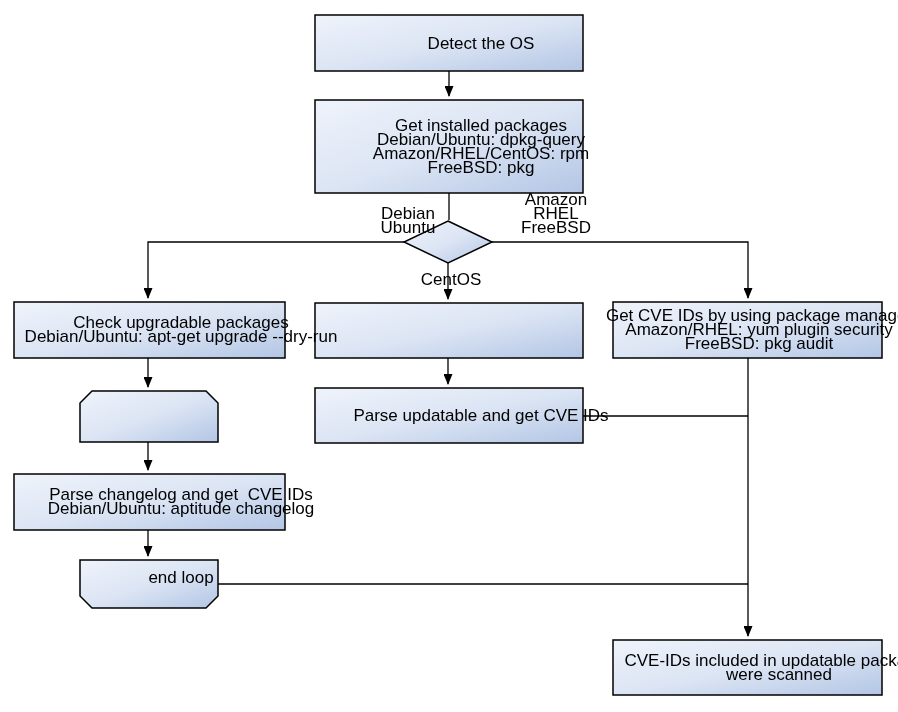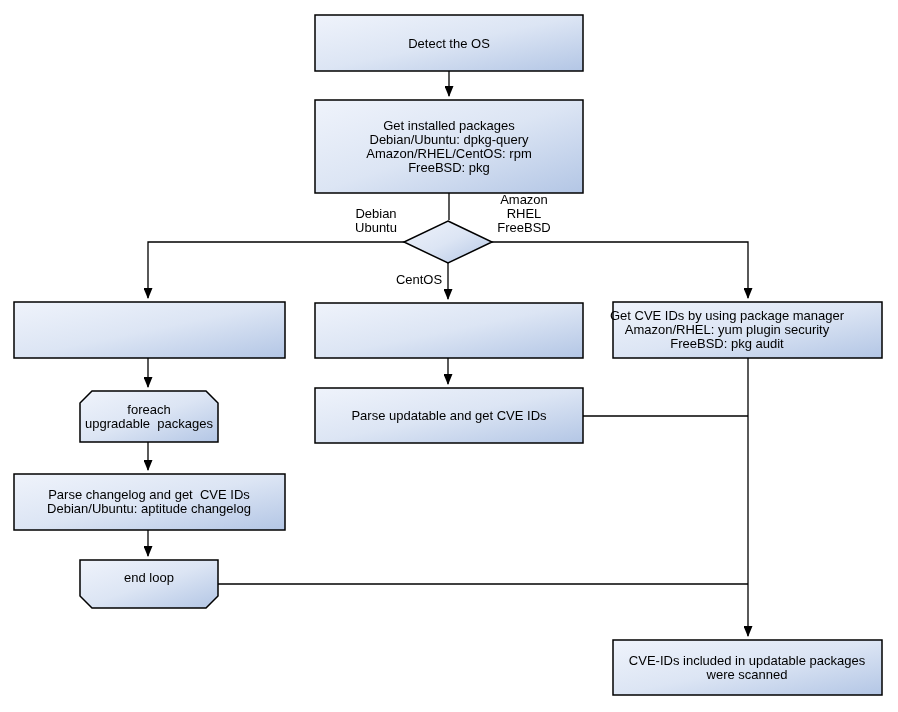--- a/index.html
+++ b/index.html
@@ -10,24 +10,25 @@
     font-family:"Liberation Sans","DejaVu Sans",sans-serif;
     color:#000000;
     overflow:hidden;
   }
   #wires{position:absolute;left:0;top:0;width:898px;height:712px;}
   .nlabel{
     position:absolute;
     transform:translate(-50%,-50%);
     white-space:pre;
     text-align:center;
-    font-size:13px;
+    font-size:17px;
     line-height:14px;
     color:#000000;
     pointer-events:none;
+    margin-left:32px;
   }
 </style>
 </head>
 <body>
 
 <div id="canvas">
 
   <svg id="wires" viewBox="0 0 898 712" xmlns="http://www.w3.org/2000/svg">
     <defs>
       <linearGradient id="nodeGrad" x1="0" y1="0" x2="1" y2="1">
@@ -68,22 +69,22 @@
       <rect x="613" y="302" width="269" height="56"></rect>
       <rect x="613" y="640" width="269" height="55"></rect>
     </g>
   </svg>
 
   <div class="nlabel" style="left:449px;  top:44px">Detect the OS</div>
   <div class="nlabel" style="left:449px;  top:147px">Get installed packages
 Debian/Ubuntu: dpkg-query
 Amazon/RHEL/CentOS: rpm
 FreeBSD: pkg</div>
-  <div class="nlabel" style="left:149px;  top:417px">foreach
-upgradable  packages</div>
+  <div class="nlabel" style="left:149px;  top:330px">Check upgradable packages
+Debian/Ubuntu: apt-get upgrade --dry-run</div>
   <div class="nlabel" style="left:149px;  top:502px">Parse changelog and get  CVE IDs
 Debian/Ubuntu: aptitude changelog</div>
   <div class="nlabel" style="left:149px;  top:578px">end loop</div>
   <div class="nlabel" style="left:449px;  top:416px">Parse updatable and get CVE IDs</div>
   <div class="nlabel" style="left:727px;  top:330px">Get CVE IDs by using package manager
 Amazon/RHEL: yum plugin security
 FreeBSD: pkg audit</div>
   <div class="nlabel" style="left:747px;  top:668px">CVE-IDs included in updatable packages
 were scanned</div>
 

